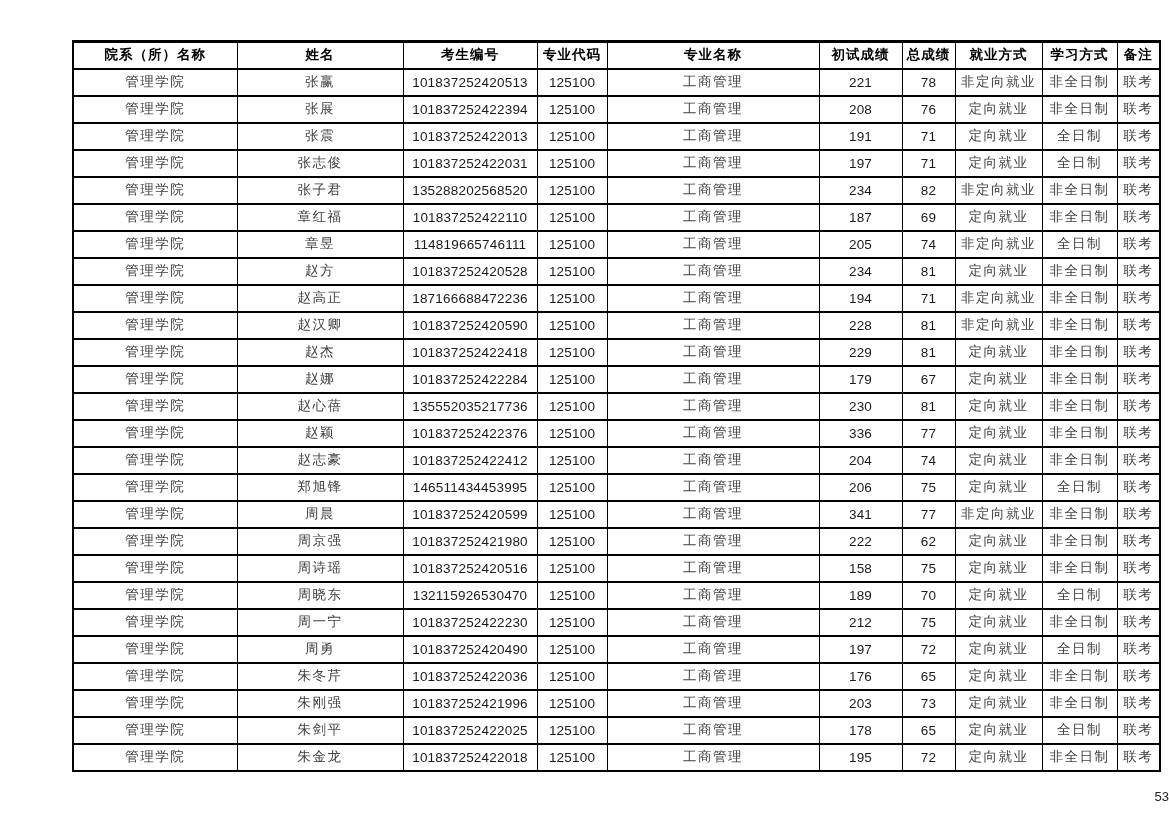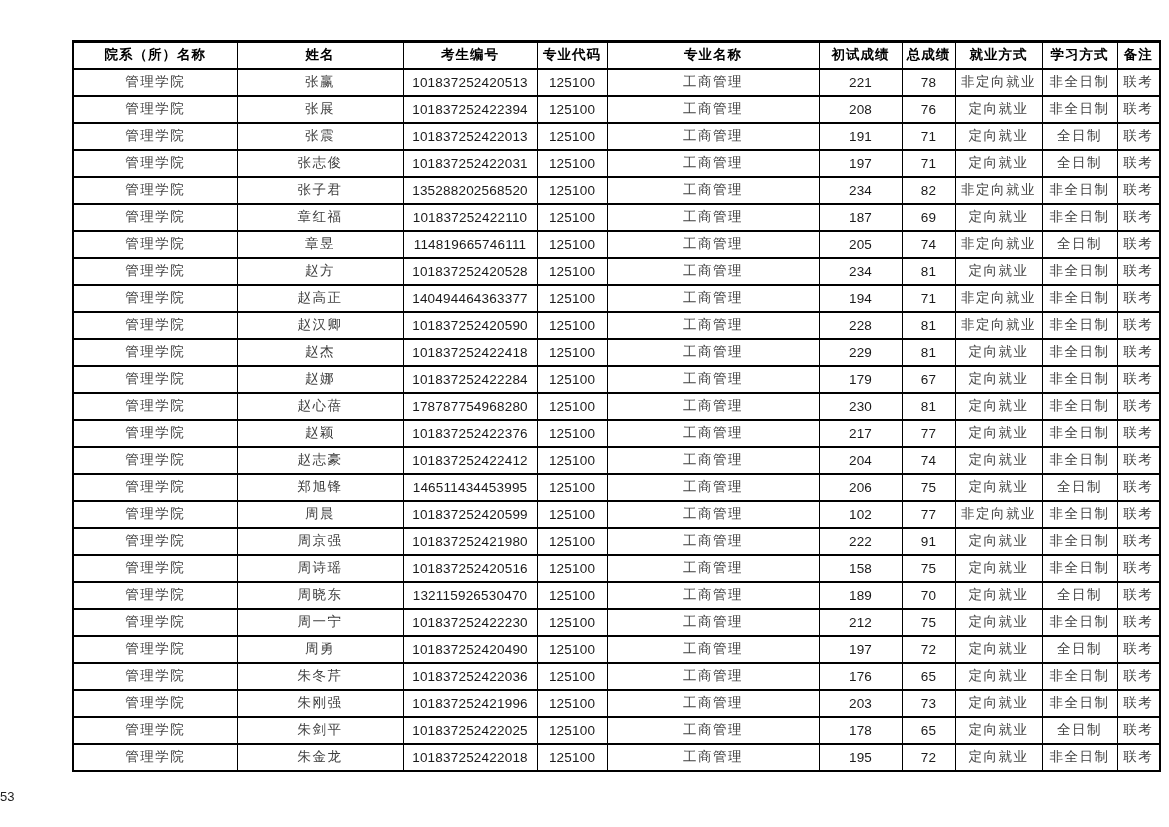--- a/index.html
+++ b/index.html
@@ -61,21 +61,21 @@
   td.num {
     font-family: "Liberation Sans", sans-serif;
     font-size: 13.5px;
     color: #1a1a1a;
     letter-spacing: 0.2px;
   }
   .page-footer {
     position: absolute;
     left: 0; top: 789px;
     width: 1169px;
-    text-align: left;
+    text-align: right;
     font-family: "Liberation Sans", sans-serif;
     font-size: 13px;
     color: #222;
   }
 </style>
 </head>
 <body>
 
 <div class="doc-page">
 
@@ -199,21 +199,21 @@
           <td class="zh">工商管理</td>
           <td class="num">234</td>
           <td class="num">81</td>
           <td class="zh">定向就业</td>
           <td class="zh">非全日制</td>
           <td class="zh">联考</td>
         </tr>
         <tr>
           <td class="zh">管理学院</td>
           <td class="zh">赵高正</td>
-          <td class="num">140494464363377</td>
+          <td class="num">187166688472236</td>
           <td class="num">125100</td>
           <td class="zh">工商管理</td>
           <td class="num">194</td>
           <td class="num">71</td>
           <td class="zh">非定向就业</td>
           <td class="zh">非全日制</td>
           <td class="zh">联考</td>
         </tr>
         <tr>
           <td class="zh">管理学院</td>
@@ -247,36 +247,36 @@
           <td class="zh">工商管理</td>
           <td class="num">179</td>
           <td class="num">67</td>
           <td class="zh">定向就业</td>
           <td class="zh">非全日制</td>
           <td class="zh">联考</td>
         </tr>
         <tr>
           <td class="zh">管理学院</td>
           <td class="zh">赵心蓓</td>
-          <td class="num">178787754968280</td>
+          <td class="num">135552035217736</td>
           <td class="num">125100</td>
           <td class="zh">工商管理</td>
           <td class="num">230</td>
           <td class="num">81</td>
           <td class="zh">定向就业</td>
           <td class="zh">非全日制</td>
           <td class="zh">联考</td>
         </tr>
         <tr>
           <td class="zh">管理学院</td>
           <td class="zh">赵颖</td>
           <td class="num">101837252422376</td>
           <td class="num">125100</td>
           <td class="zh">工商管理</td>
-          <td class="num">217</td>
+          <td class="num">336</td>
           <td class="num">77</td>
           <td class="zh">定向就业</td>
           <td class="zh">非全日制</td>
           <td class="zh">联考</td>
         </tr>
         <tr>
           <td class="zh">管理学院</td>
           <td class="zh">赵志豪</td>
           <td class="num">101837252422412</td>
           <td class="num">125100</td>
@@ -298,34 +298,34 @@
           <td class="zh">定向就业</td>
           <td class="zh">全日制</td>
           <td class="zh">联考</td>
         </tr>
         <tr>
           <td class="zh">管理学院</td>
           <td class="zh">周晨</td>
           <td class="num">101837252420599</td>
           <td class="num">125100</td>
           <td class="zh">工商管理</td>
-          <td class="num">102</td>
+          <td class="num">341</td>
           <td class="num">77</td>
           <td class="zh">非定向就业</td>
           <td class="zh">非全日制</td>
           <td class="zh">联考</td>
         </tr>
         <tr>
           <td class="zh">管理学院</td>
           <td class="zh">周京强</td>
           <td class="num">101837252421980</td>
           <td class="num">125100</td>
           <td class="zh">工商管理</td>
           <td class="num">222</td>
-          <td class="num">91</td>
+          <td class="num">62</td>
           <td class="zh">定向就业</td>
           <td class="zh">非全日制</td>
           <td class="zh">联考</td>
         </tr>
         <tr>
           <td class="zh">管理学院</td>
           <td class="zh">周诗瑶</td>
           <td class="num">101837252420516</td>
           <td class="num">125100</td>
           <td class="zh">工商管理</td>

